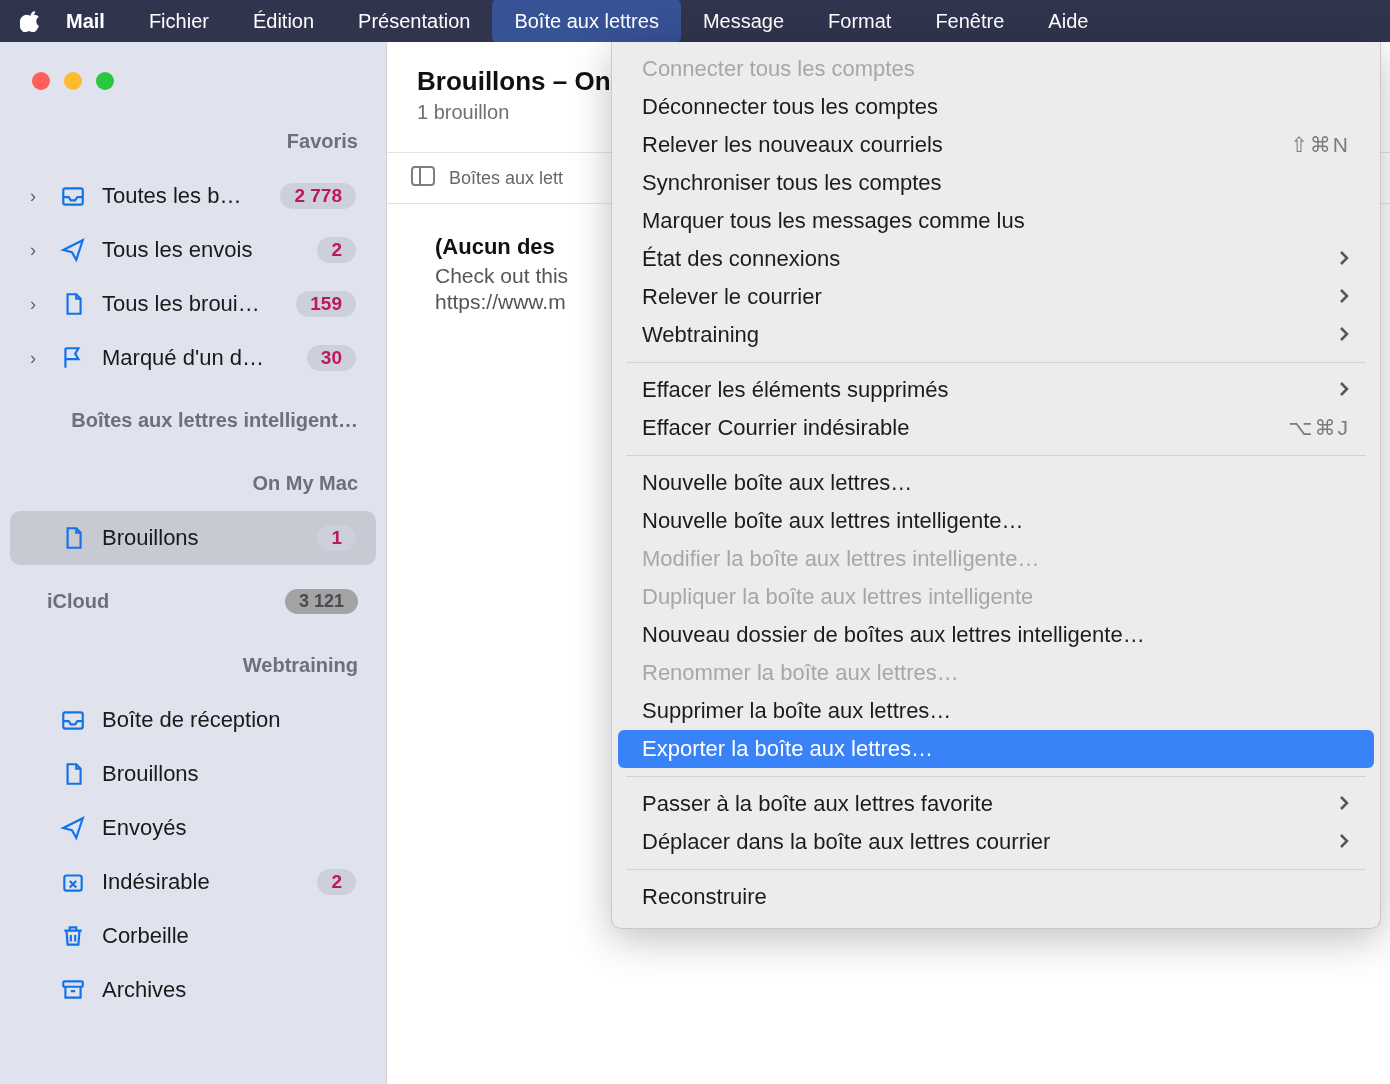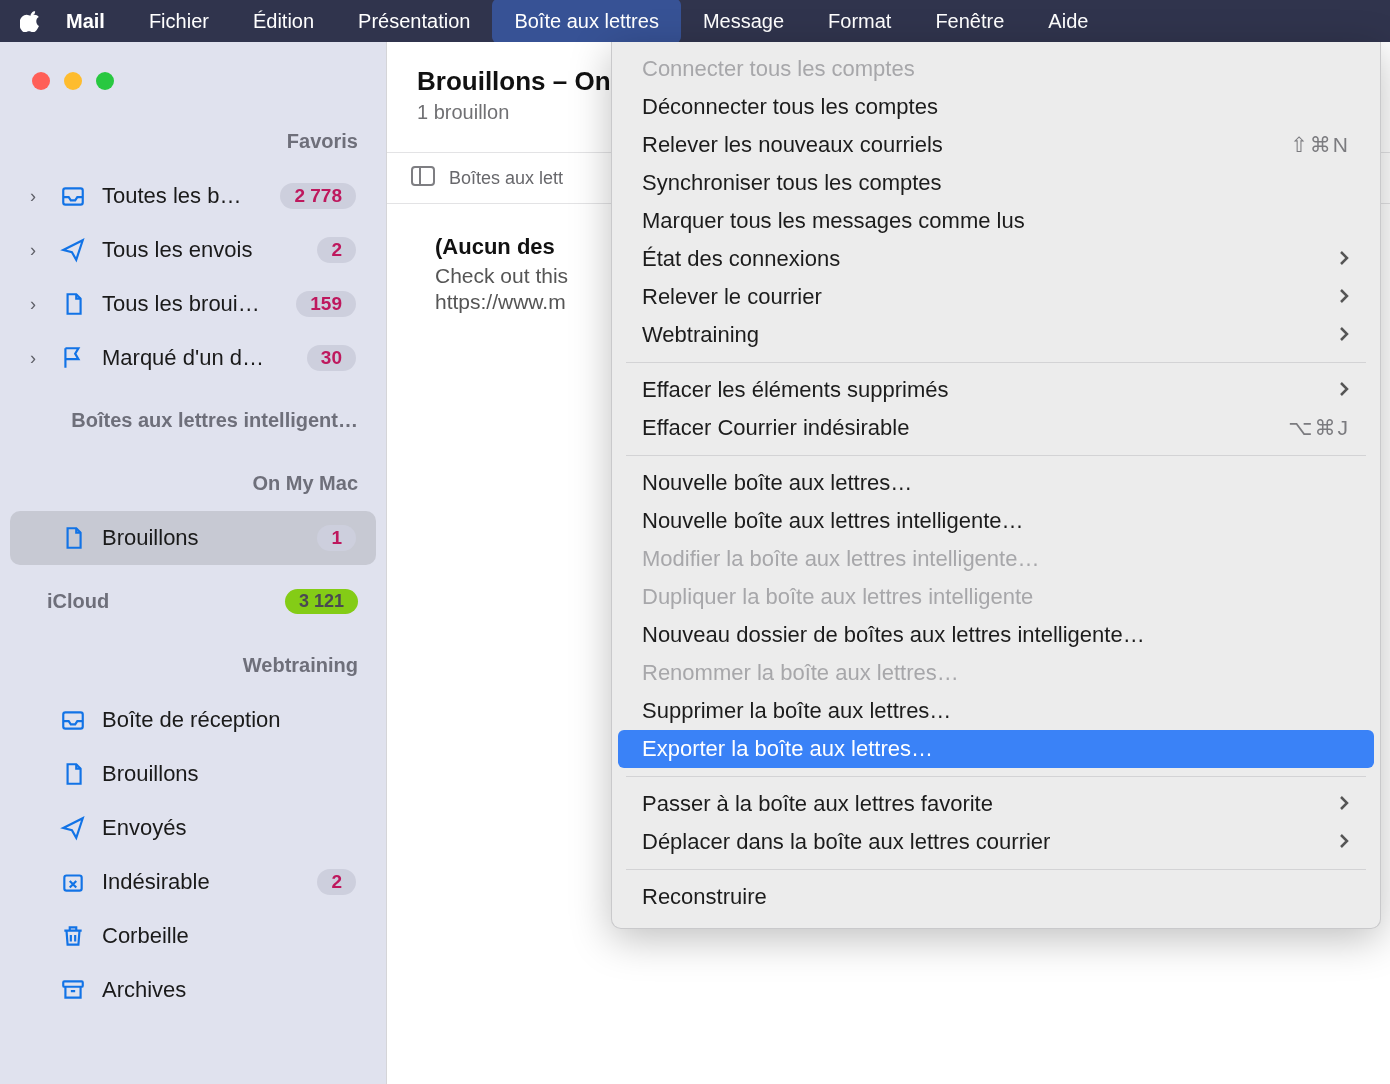--- a/index.html
+++ b/index.html
@@ -81,21 +81,21 @@
       text-overflow:ellipsis;
       text-align:right;
     }
     .section-label.account {
       display:flex;
       justify-content:space-between;
       align-items:center;
       padding-left:47px;
     }
     .section-count {
-      background:#84cc16;
+      background:#a3a3a3;
       color:#4a4a52;
       font-weight:600;
       font-size:18px;
       padding:2px 14px;
       border-radius:20px;
     }
     .side-item {
       display:flex;
       align-items:center;
       height:54px;

